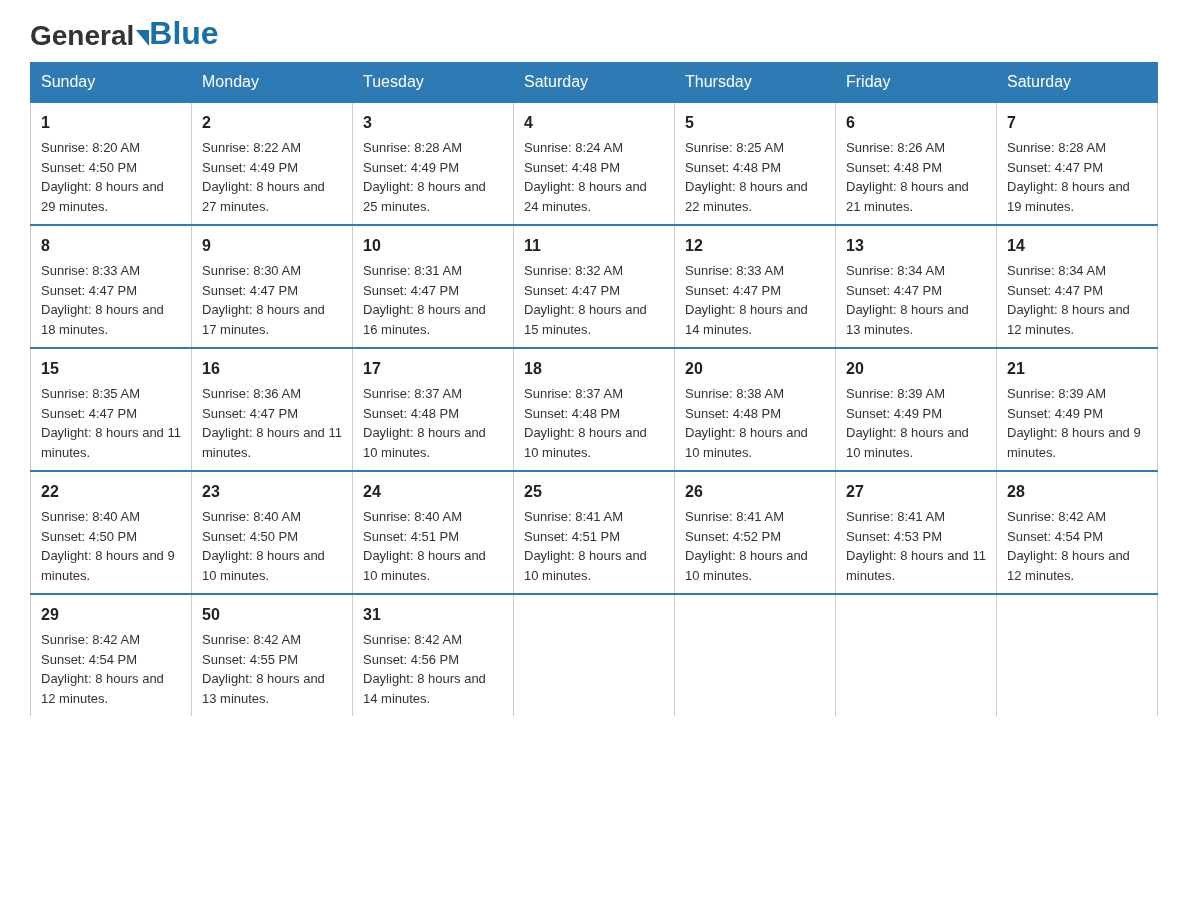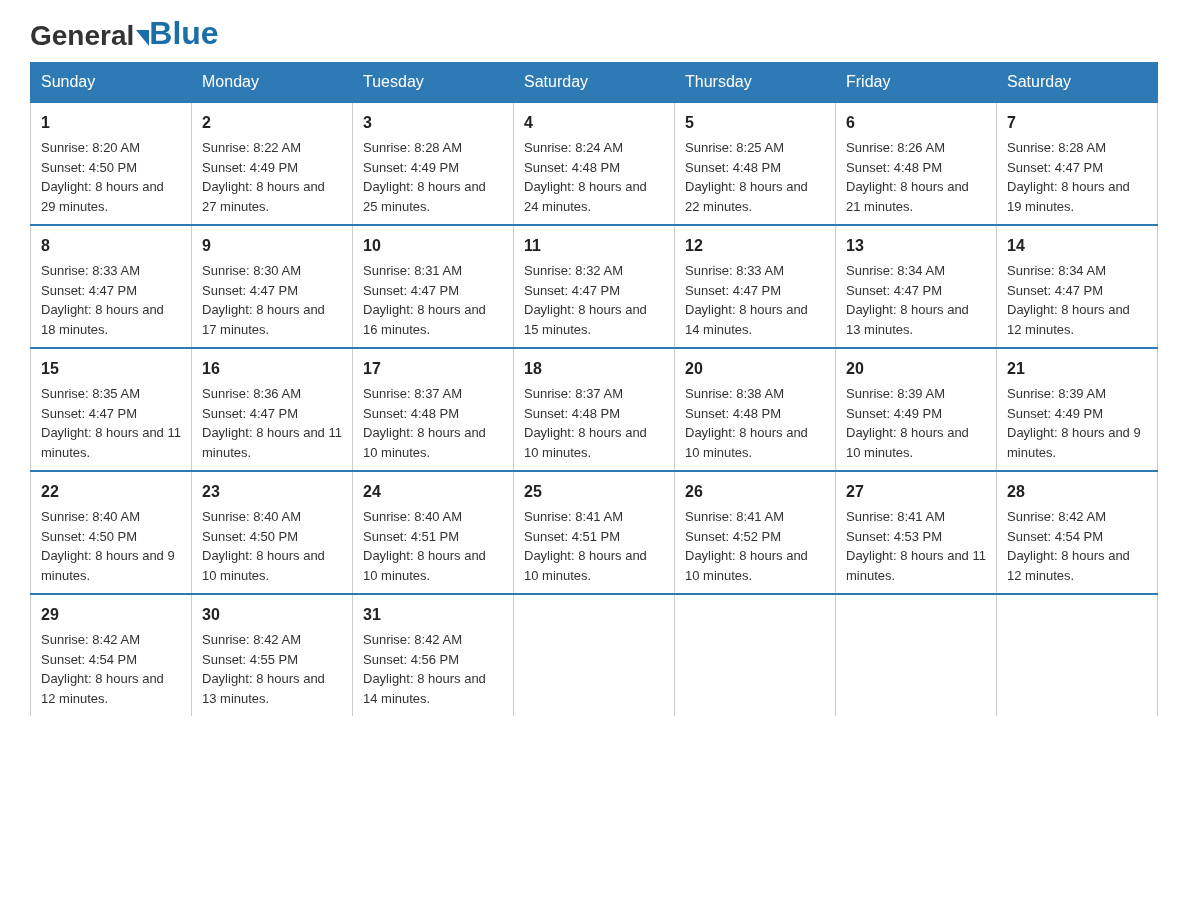--- a/index.html
+++ b/index.html
@@ -146,21 +146,21 @@
         <td><span class="day-num">22</span><span>Sunrise: 8:40 AM</span><br><span>Sunset: 4:50 PM</span><br><span>Daylight: 8 hours and 9 minutes.</span></td>
         <td><span class="day-num">23</span><span>Sunrise: 8:40 AM</span><br><span>Sunset: 4:50 PM</span><br><span>Daylight: 8 hours and 10 minutes.</span></td>
         <td><span class="day-num">24</span><span>Sunrise: 8:40 AM</span><br><span>Sunset: 4:51 PM</span><br><span>Daylight: 8 hours and 10 minutes.</span></td>
         <td><span class="day-num">25</span><span>Sunrise: 8:41 AM</span><br><span>Sunset: 4:51 PM</span><br><span>Daylight: 8 hours and 10 minutes.</span></td>
         <td><span class="day-num">26</span><span>Sunrise: 8:41 AM</span><br><span>Sunset: 4:52 PM</span><br><span>Daylight: 8 hours and 10 minutes.</span></td>
         <td><span class="day-num">27</span><span>Sunrise: 8:41 AM</span><br><span>Sunset: 4:53 PM</span><br><span>Daylight: 8 hours and 11 minutes.</span></td>
         <td><span class="day-num">28</span><span>Sunrise: 8:42 AM</span><br><span>Sunset: 4:54 PM</span><br><span>Daylight: 8 hours and 12 minutes.</span></td>
       </tr>
       <tr>
         <td><span class="day-num">29</span><span>Sunrise: 8:42 AM</span><br><span>Sunset: 4:54 PM</span><br><span>Daylight: 8 hours and 12 minutes.</span></td>
-        <td><span class="day-num">30</span><span>Sunrise: 8:42 AM</span><br><span>Sunset: 4:55 PM</span><br><span>Daylight: 8 hours and 13 minutes.</span></td>
+        <td><span class="day-num">50</span><span>Sunrise: 8:42 AM</span><br><span>Sunset: 4:55 PM</span><br><span>Daylight: 8 hours and 13 minutes.</span></td>
         <td><span class="day-num">31</span><span>Sunrise: 8:42 AM</span><br><span>Sunset: 4:56 PM</span><br><span>Daylight: 8 hours and 14 minutes.</span></td>
         <td class="empty-cell"></td>
         <td class="empty-cell"></td>
         <td class="empty-cell"></td>
         <td class="empty-cell"></td>
       </tr>
     </tbody>
 </table>
 
 </body></html>

